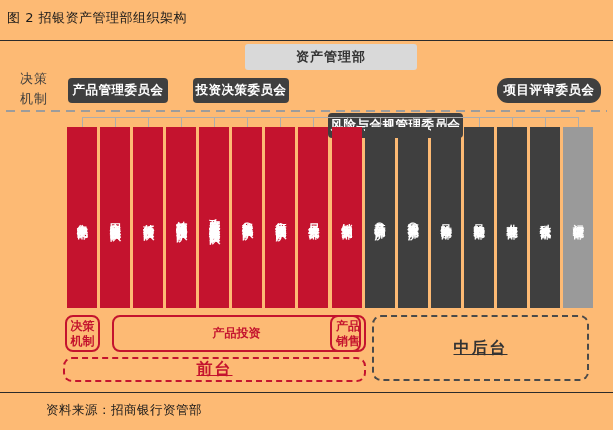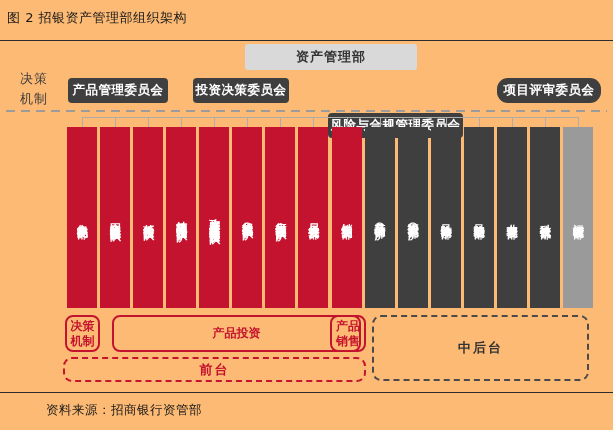--- a/index.html
+++ b/index.html
@@ -41,21 +41,21 @@
     font-size:11px;font-weight:bold;letter-spacing:1px;line-height:1;white-space:nowrap;
   }
   .group{
     position:absolute;top:315px;height:37px;box-sizing:border-box;border:2px solid var(--red);
     border-radius:8px;display:flex;align-items:center;justify-content:center;text-align:center;
     color:var(--red);font-size:12px;font-weight:bold;line-height:15px;word-break:break-all;
   }
   .g0{left:65px;width:35px;} .g1{left:112px;width:249px;} .g2{left:330px;width:36px;}
   .zone{
     position:absolute;box-sizing:border-box;border-radius:9px;display:flex;align-items:center;justify-content:center;
-    font-size:13px;font-weight:bold;letter-spacing:2px;
+    font-size:16px;font-weight:bold;letter-spacing:2px;text-decoration:underline;
   }
   .zone-front{left:63px;top:357px;width:303px;height:25px;border:2px dashed var(--red);color:var(--red);}
   .zone-mid{left:372px;top:315px;width:217px;height:66px;border:2px dashed #4a4a4a;color:var(--text_dark);}
   .source{position:absolute;left:7px;top:402px;font-size:12.5px;color:#1a1a1a;letter-spacing:.5px;margin-left:39px;}
 </style>
 </head>
 <body>
 
 <div class="canvas">
 

